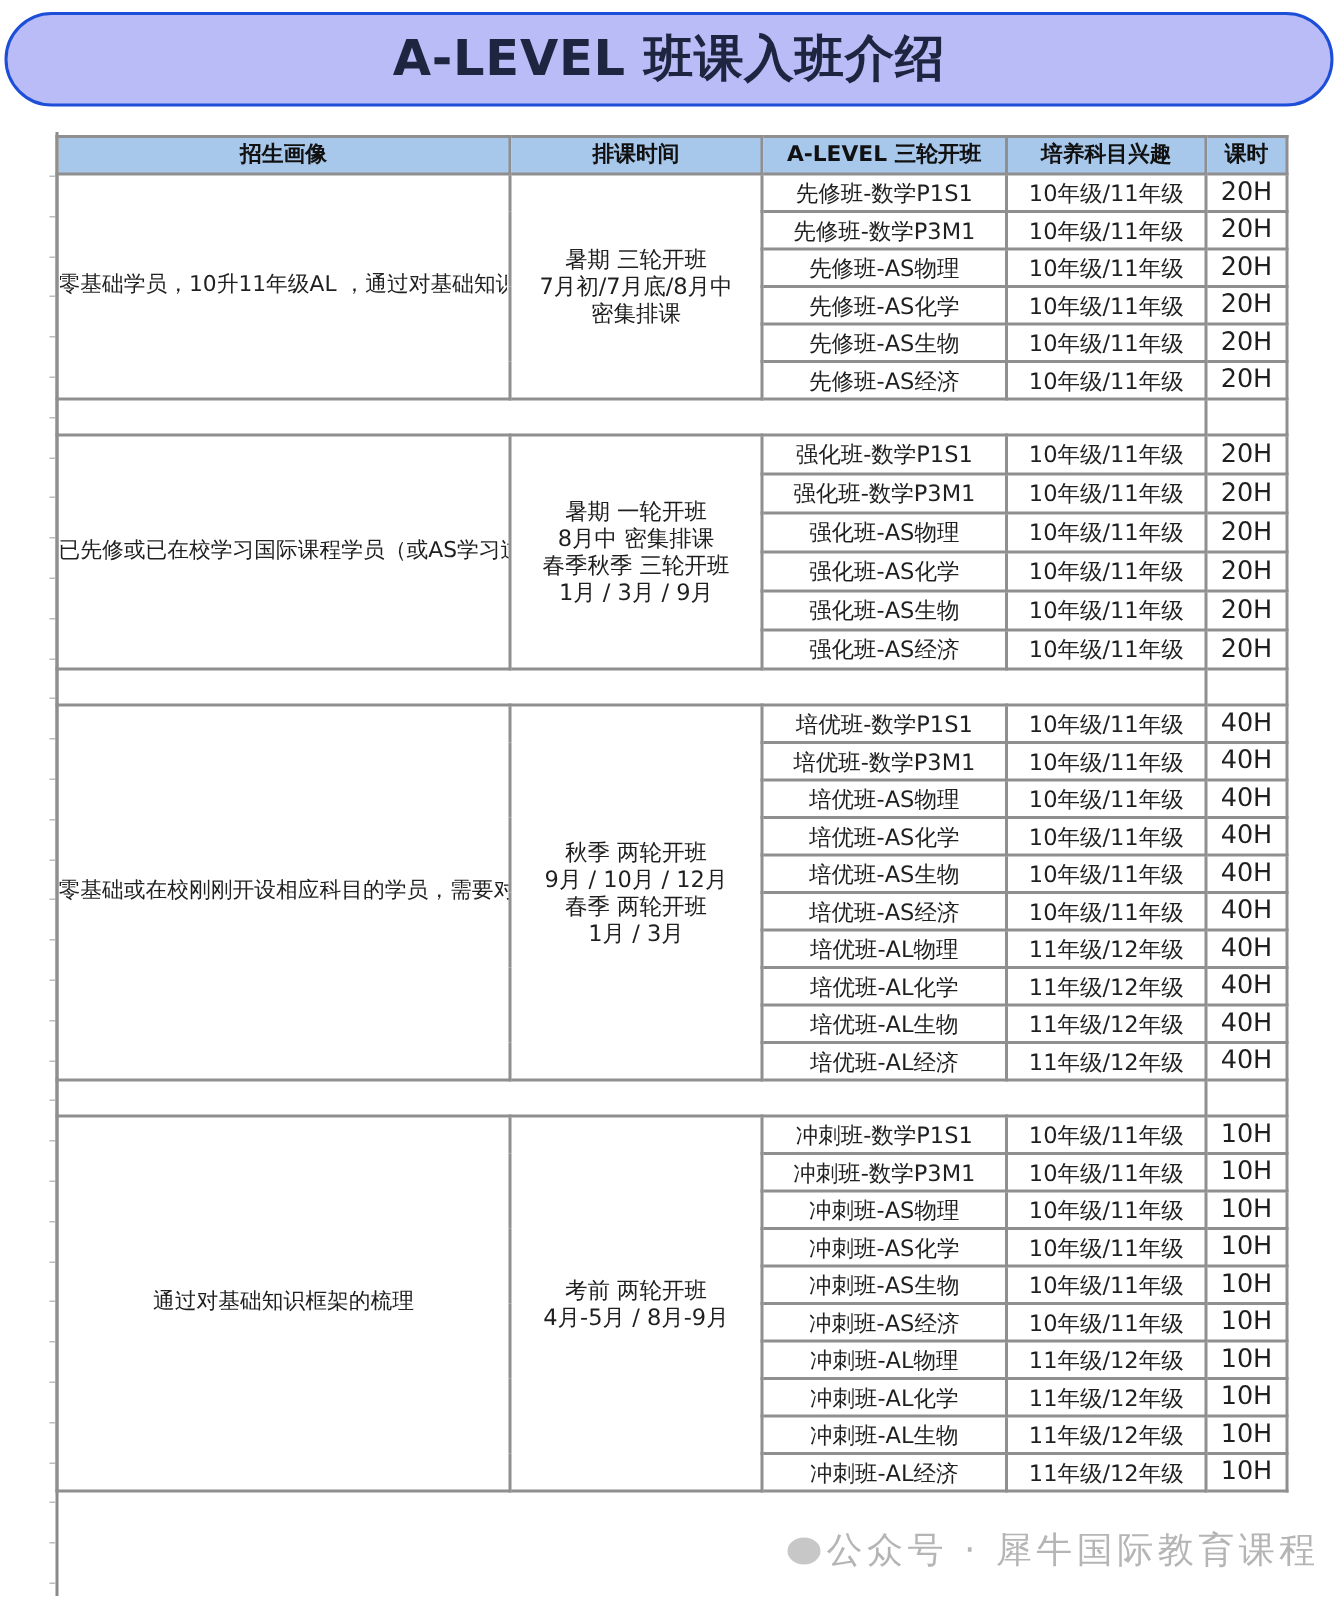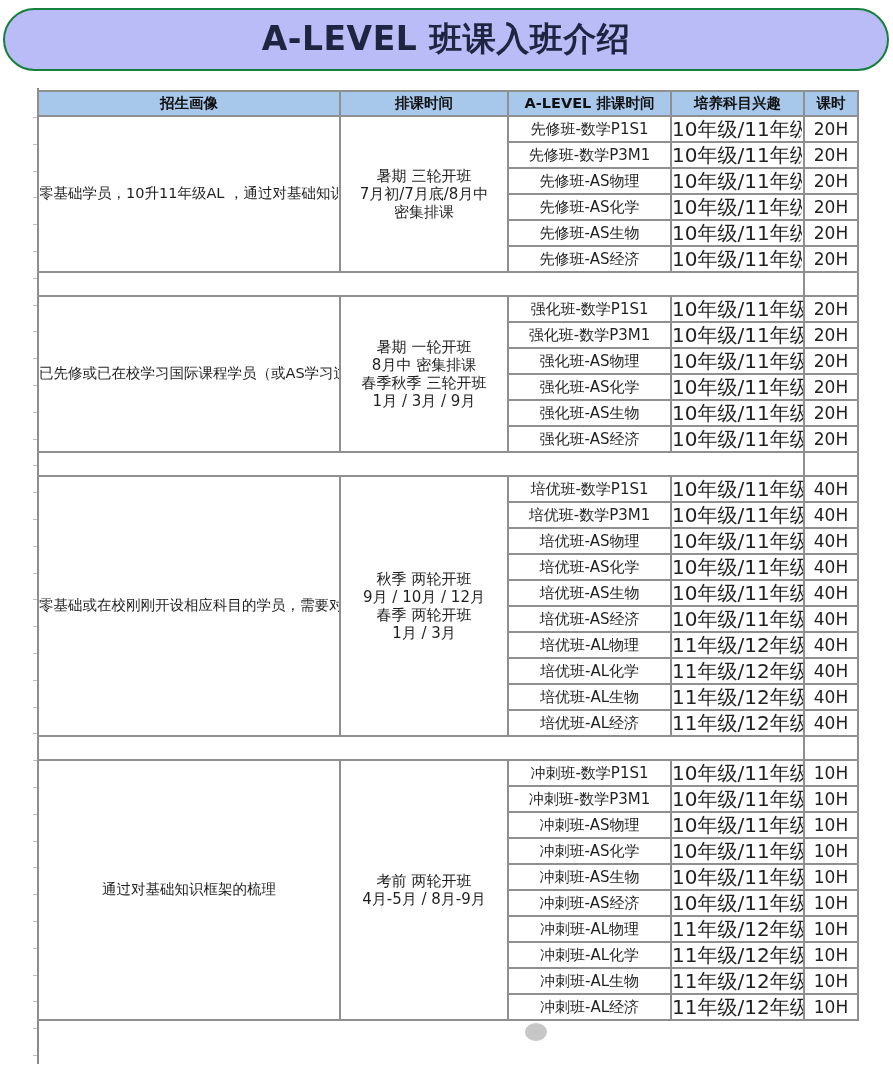--- a/index.html
+++ b/index.html
@@ -15,21 +15,21 @@
       font-family: "DejaVu Sans", "Liberation Sans", sans-serif;
       color: #1f1f1f;
     }
     .title-pill {
       position: absolute;
       left: 3px;
       top: 8px;
       width: 882px;
       height: 59px;
       background: #b9bcf6;
-      border: 2px solid #15803d;
+      border: 2px solid #1d4ed8;
       border-radius: 32px;
       display: flex;
       align-items: center;
       justify-content: center;
       box-sizing: content-box;
     }
     .title-text {
       font-family: "DejaVu Sans", "Liberation Sans", sans-serif;
       font-weight: bold;
       font-size: 33px;
@@ -88,21 +88,21 @@
       white-space: normal;
       line-height: 24px;
       font-size: 15px;
     }
     tr.r1 td { height: 23px; border-radius: 10px; }
     tr.r2 td { height: 24px; }
     tr.r3 td { height: 23px; }
     tr.r4 td { height: 23px; }
     tr.spacer td { height: 22px; }
     td.course { font-size: 15px; }
-    td.grade { font-size: 20px; margin-top: 28px; }
+    td.grade { font-size: 15px; margin-top: 28px; }
     td.hours { font-size: 17px; }
     .line { display: block; }
     .watermark {
       position: absolute;
       left: 525px;
       top: 1017px;
       font-size: 24px;
       color: rgba(120,120,120,0.55);
       letter-spacing: 3px;
       pointer-events: none;
@@ -170,21 +170,21 @@
     <col style="width:302px">
     <col style="width:168px">
     <col style="width:163px">
     <col style="width:133px">
     <col style="width:54px">
   </colgroup>
   <thead>
     <tr>
       <th>招生画像</th>
       <th>排课时间</th>
-      <th>A-LEVEL 排课时间</th>
+      <th>A-LEVEL 三轮开班</th>
       <th>培养科目兴趣</th>
       <th>课时</th>
     </tr>
   </thead>
   <tbody id="tbody">
       <tr class="r1">
         <td class="desc" rowspan="6">零基础学员，10升11年级AL ，通过对基础知识框架的梳理，培养科目兴趣</td>
         <td class="sched" rowspan="6">
           <span class="line">暑期 三轮开班</span>
           <span class="line">7月初/7月底/8月中</span>
@@ -377,14 +377,14 @@
       </tr>
       <tr class="r4">
         <td class="course">冲刺班-AL经济</td>
         <td class="grade">11年级/12年级</td>
         <td class="hours">10H</td>
       </tr>
     </tbody>
 </table>
 
 <div class="watermark">
-  <span class="wm-icon"></span>
+  <span class="wm-icon"></span><span>公众号 · 犀牛国际教育课程</span>
 </div>
 
 </body></html>

